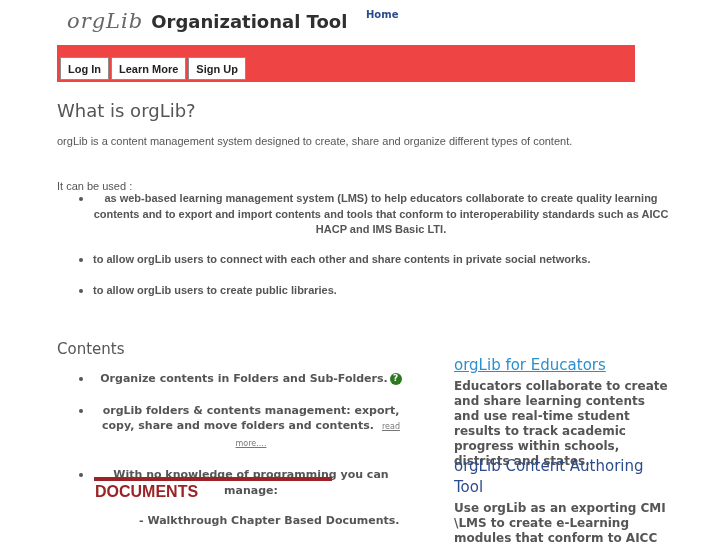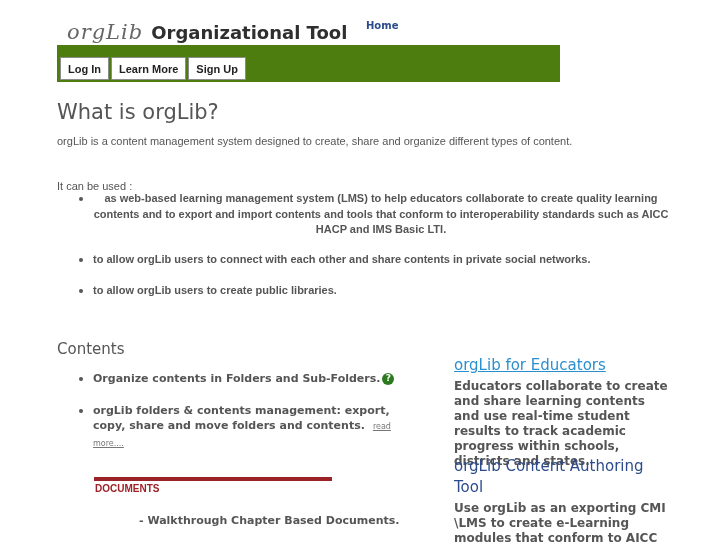--- a/index.html
+++ b/index.html
@@ -1,44 +1,44 @@
 <!DOCTYPE html>
 <html><head>
   <meta charset="utf-8">
   <style>
     * { box-sizing: border-box; margin: 0; padding: 0; }
     html, body { width: 727px; height: 545px; overflow: hidden; background: #ffffff; }
     body { font-family: "Liberation Sans", sans-serif; color: #555555; position: relative; }
 
-    .header { position: absolute; left: 0; top: 15px; width: 727px; height: 36px; text-align: right; }
+    .header { position: absolute; left: 0; top: 4px; width: 727px; height: 36px; text-align: right; }
     .logo { position: absolute; left: 67px; top: 5px; display: flex; align-items: baseline; }
     .logo-script { font-family: "DejaVu Serif", serif; font-style: italic; font-size: 21px; color: #666; letter-spacing: 1px; margin-right: 8px; font-weight: normal; }
     .logo-title { font-family: "DejaVu Sans", sans-serif; font-weight: bold; font-size: 18px; color: #2f2f2f; }
     .home-link { position: absolute; left: 366px; top: 5px; font-family: "DejaVu Sans", sans-serif; font-size: 10px; font-weight: bold; color: #2b4b8c; text-decoration: none; }
 
-    .navbar { position: absolute; left: 57px; top: 45px; width: 503px; height: 37px; background: #4d7c0f; }
+    .navbar { position: absolute; left: 57px; top: 45px; width: 578px; height: 37px; background: #ef4444; }
     .nav-buttons { position: absolute; left: 3px; top: 12px; display: flex; }
     .nav-btn { height: 23px; padding: 0 7px; background: #ffffff; border: 1px solid #8c8c8c; font-family: "Liberation Sans", sans-serif; font-size: 11px; font-weight: bold; color: #222; display: flex; align-items: center; margin-right: 2px; cursor: pointer; }
 
     .main { position: absolute; left: 57px; top: 0; width: 613px; }
-    h1.section-title { position: absolute; left: 0; top: 100px; font-family: "DejaVu Sans", sans-serif; font-weight: normal; font-size: 21px; color: #555; white-space: nowrap; }
+    h1.section-title { position: absolute; left: 0; top: 100px; font-family: "DejaVu Sans", sans-serif; font-weight: normal; font-size: 18px; color: #555; white-space: nowrap; }
     .para { position: absolute; left: 0; font-size: 11px; font-weight: normal; color: #555; white-space: nowrap; }
     .bullets { position: absolute; left: 22px; list-style: none; }
     .bullets li { position: relative; padding-left: 14px; font-size: 11px; font-weight: bold; color: #555; line-height: 15.5px; }
     .bullets li::before { content: ""; position: absolute; left: 0; top: 6px; width: 4px; height: 4px; border-radius: 50%; background: #555; }
 
     h2.contents-title { position: absolute; left: 0; top: 340px; font-family: "DejaVu Sans", sans-serif; font-weight: normal; font-size: 15px; color: #555; }
-    .contents-list { position: absolute; left: 22px; top: 371px; width: 330px; list-style: none; }
+    .contents-list { position: absolute; left: 22px; top: 371px; width: 330px; list-style: none; text-align: center; }
     .contents-list li { position: relative; padding-left: 14px; font-family: "DejaVu Sans", sans-serif; font-size: 11px; font-weight: bold; color: #555; line-height: 15.5px; }
     .contents-list li::before { content: ""; position: absolute; left: 0; top: 6px; width: 4px; height: 4px; border-radius: 50%; background: #555; }
     .help-icon { display: inline-flex; width: 12px; height: 12px; border-radius: 50%; background: #2b7a1e; color: #fff; font-size: 9px; font-weight: bold; align-items: center; justify-content: center; vertical-align: 1px; margin-left: 2px; font-family: "DejaVu Sans", sans-serif; }
     .read-more { font-size: 8px; font-weight: normal; color: #777; text-decoration: underline; margin-left: 8px; }
 
     .docs-bar { position: absolute; left: 37px; top: 477px; width: 238px; height: 4px; background: #9b2226; }
-    .docs-label { position: absolute; left: 38px; top: 483px; font-size: 10px; font-weight: bold; color: #9b2226; }
+    .docs-label { position: absolute; left: 38px; top: 483px; font-size: 16px; font-weight: bold; color: #9b2226; }
     .docs-item { position: absolute; left: 44px; top: 514px; font-family: "DejaVu Sans", sans-serif; font-size: 11px; font-weight: bold; color: #555; white-space: nowrap; margin-left: 38px; }
 
     .side { position: absolute; left: 454px; width: 220px; }
     .side h3 { font-family: "DejaVu Sans", sans-serif; font-weight: normal; font-size: 15px; line-height: 21px; }
     .side h3.linked { color: #2a8fd0; text-decoration: underline; }
     .side h3.plain { color: #2b4b8c; }
     .side p { font-family: "DejaVu Sans", sans-serif; font-size: 12px; font-weight: bold; color: #555; line-height: 15px; margin-top: 3px; }
   </style>
 </head>
 <body>
@@ -76,20 +76,23 @@
 
   <h2 class="contents-title">Contents</h2>
 
   <ul class="contents-list">
     <li style="margin-bottom:16px;">
       <span>Organize contents in Folders and Sub-Folders.</span><span class="help-icon">?</span>
     </li>
     <li style="margin-bottom:16px;">
       <span>orgLib folders &amp; contents management: export, copy, share and move folders and contents.</span><a class="read-more">read more....</a>
     </li>
+    <li>
+      <span>With no knowledge of programming you can manage:</span>
+    </li>
   </ul>
 
   <div class="docs-bar"></div>
   <div class="docs-label">DOCUMENTS</div>
   <div class="docs-item">- Walkthrough Chapter Based Documents.</div>
 </div>
 
 <div class="side" style="top:355px;">
   <h3 class="linked">orgLib for Educators</h3>
   <p>Educators collaborate to create and share learning contents and use real-time student results to track academic progress within schools, districts and states.</p>

